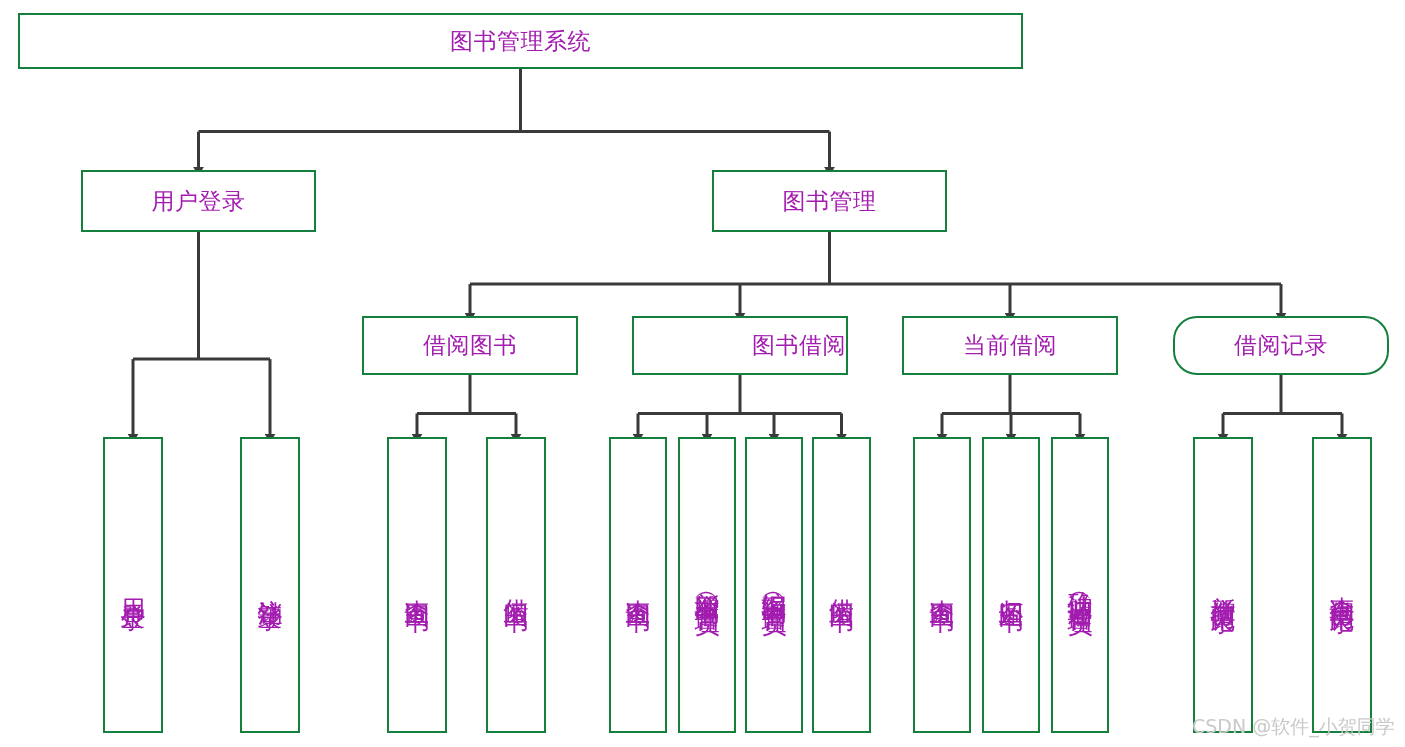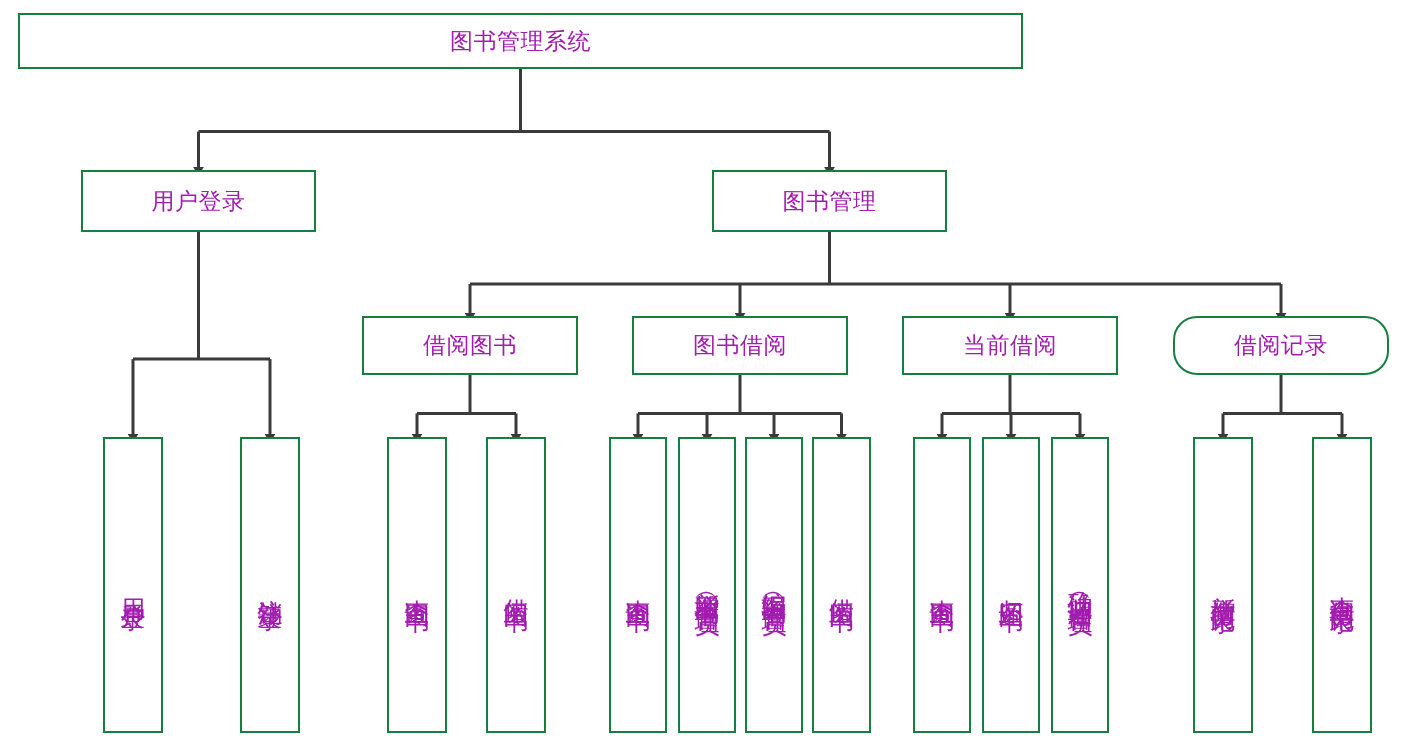--- a/index.html
+++ b/index.html
@@ -115,21 +115,21 @@
       </div>
       <div class="node horizontal" style="left: 81px; top: 170px; width: 235px; height: 62px;">
         <span class="node-label">用户登录</span>
       </div>
       <div class="node horizontal" style="left: 712px; top: 170px; width: 235px; height: 62px;">
         <span class="node-label">图书管理</span>
       </div>
       <div class="node horizontal" style="left: 362px; top: 316px; width: 216px; height: 59px;">
         <span class="node-label">借阅图书</span>
       </div>
-      <div class="node horizontal" style="left: 632px; top: 316px; width: 216px; height: 59px;">
+      <div class="node horizontal" style="left: 632px; top: 316px; width: 216px; height: 59px; justify-content: flex-end;">
         <span class="node-label">图书借阅</span>
       </div>
       <div class="node horizontal" style="left: 902px; top: 316px; width: 216px; height: 59px; text-align: center;">
         <span class="node-label">当前借阅</span>
       </div>
       <div class="node horizontal" style="left: 1173px; top: 316px; width: 216px; height: 59px; border-radius: 24px;">
         <span class="node-label">借阅记录</span>
       </div>
       <div class="node vertical" style="left: 103px; top: 437px; width: 60px; height: 296px;">
         <span class="node-label">用户登录</span>
@@ -165,14 +165,15 @@
         <span class="node-label">确认归还（管理员）</span>
       </div>
       <div class="node vertical" style="left: 1193px; top: 437px; width: 60px; height: 296px;">
         <span class="node-label">新增借阅记录</span>
       </div>
       <div class="node vertical" style="left: 1312px; top: 437px; width: 60px; height: 296px;">
         <span class="node-label">查询借阅记录</span>
       </div>
     </div>
 
+  <div class="watermark" style="left: 1192px; top: 714px;">CSDN @软件_小贺同学</div>
 
 </div>
 
 </body></html>

